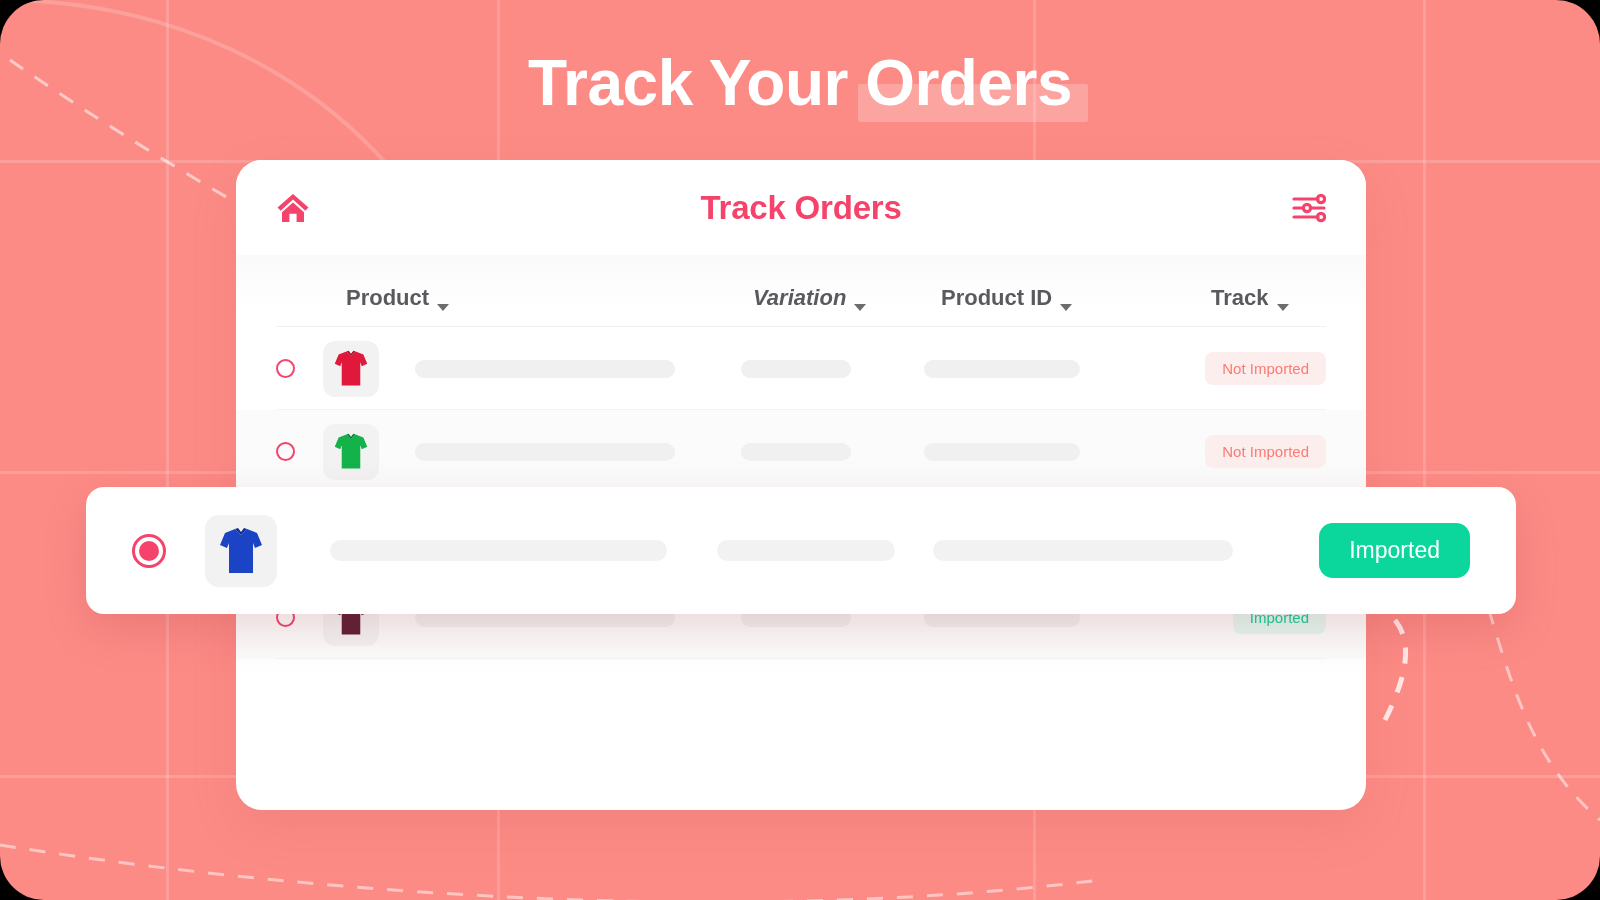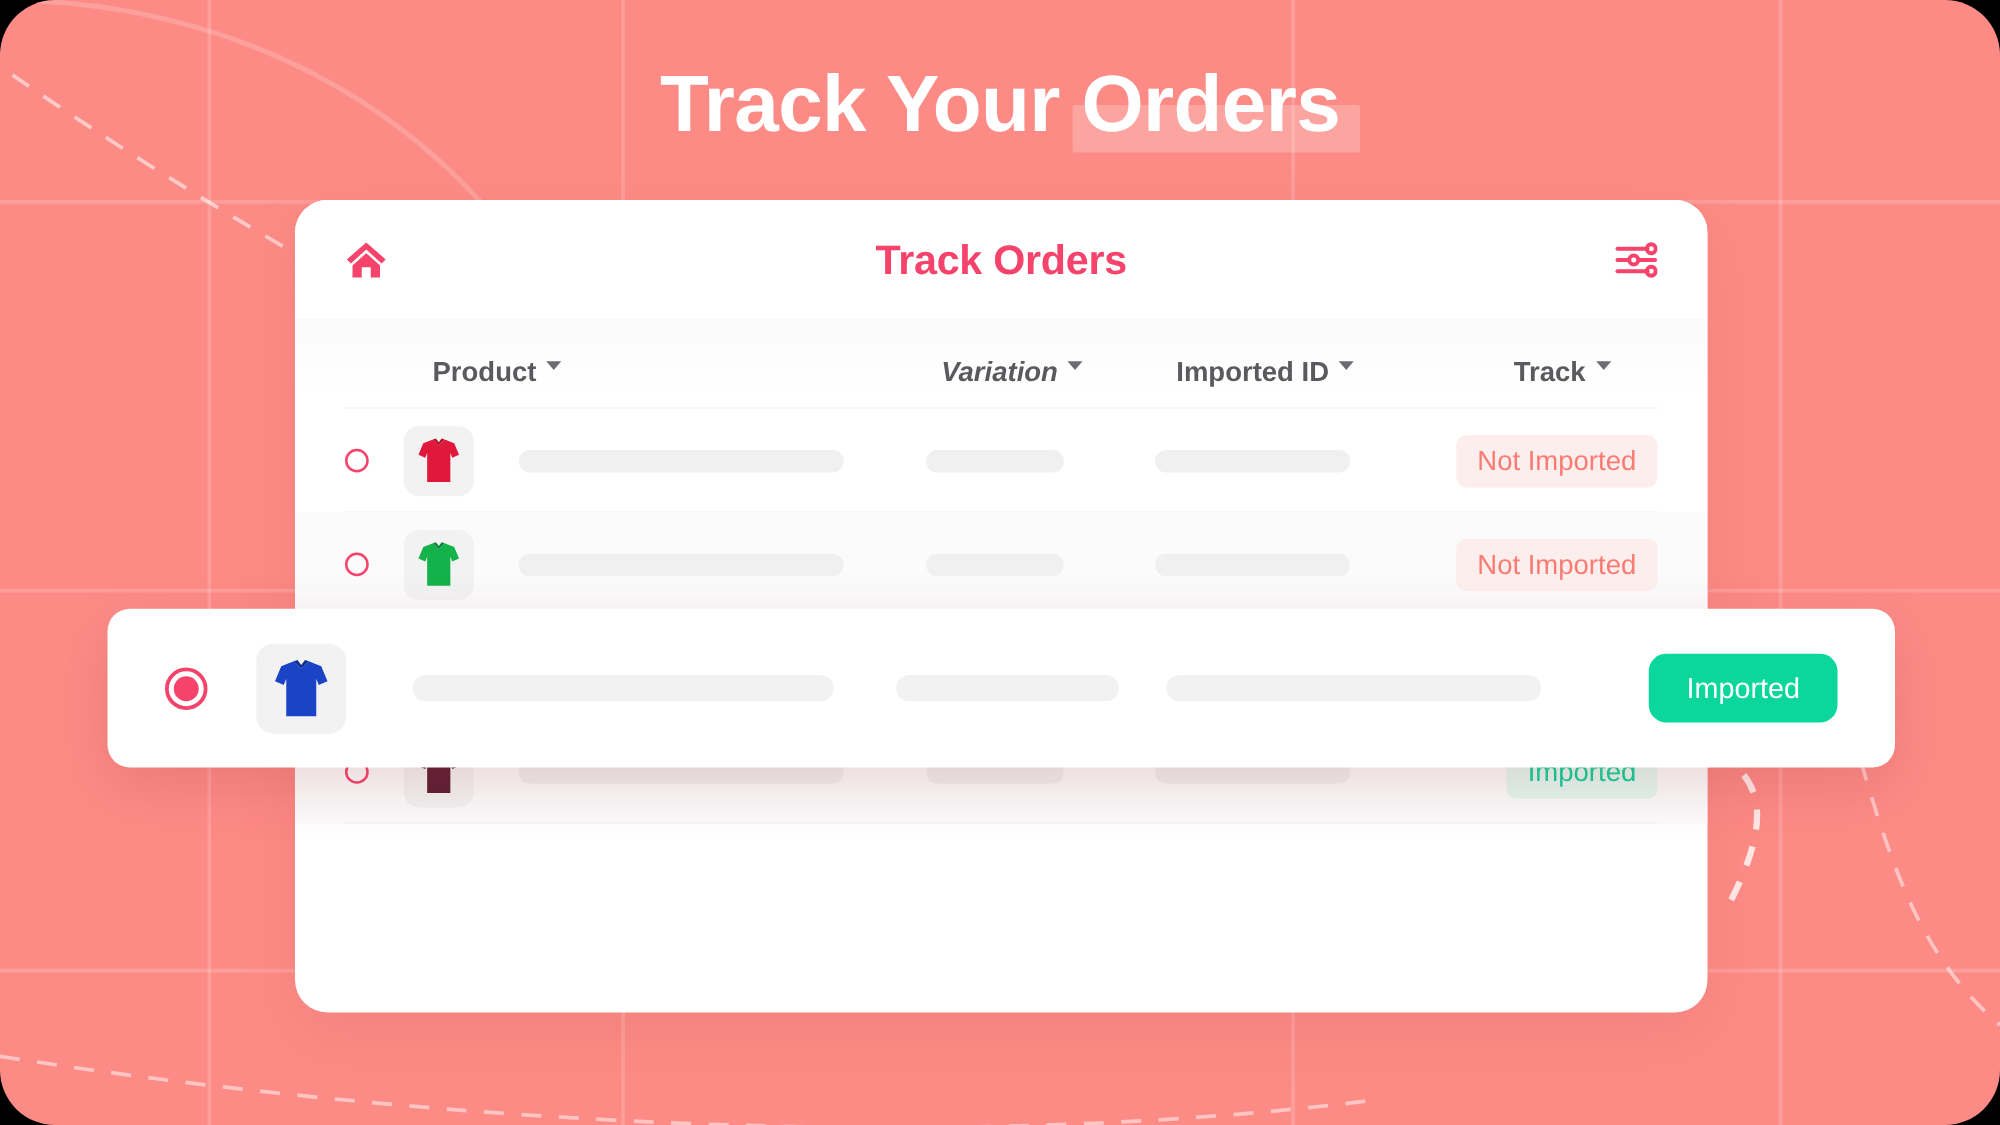--- a/index.html
+++ b/index.html
@@ -134,21 +134,21 @@
     height: 1px;
     background: #f0f0f0;
   }
   .th {
     position: absolute;
     bottom: 16px;
     font-size: 22px;
     font-weight: 700;
     color: #5a5a5e;
     display: flex;
-    align-items: flex-start;
+    align-items: flex-end;
     gap: 8px;
     cursor: pointer;
     white-space: nowrap;
   }
   .th-product   { left: 110px; }
   .th-variation { left: 517px; font-style: italic; }
   .th-shopify   { left: 705px; }
   .th-status    { left: 975px; }
   .caret {
     width: 0; height: 0;
@@ -201,21 +201,21 @@
     height: 18px;
     border-radius: 9px;
     background: #f0f0f0;
   }
   .bar-product   { width: 260px; margin-left: 36px; }
   .bar-variation { width: 110px; margin-left: 66px; }
   .bar-shopify   { width: 156px; margin-left: 73px; }
 
   .badge {
     margin-left: auto;
-    font-size: 22px;
+    font-size: 15px;
     font-weight: 400;
     padding: 8px 17px;
     border-radius: 8px;
     white-space: nowrap;
   }
   .badge.not-imported { background: #fdeeee; color: #fb7b72; }
   .badge.imported     { background: #e3f8f0; color: #0fd09a; }
 
   
   .float-row {
@@ -331,21 +331,21 @@
     <div class="table-head">
       <div class="th th-product">
         <span>Product</span>
         <span class="caret"></span>
       </div>
       <div class="th th-variation">
         <span>Variation</span>
         <span class="caret"></span>
       </div>
       <div class="th th-shopify">
-        <span>Imported ID</span>
+        <span>Product ID</span>
         <span class="caret"></span>
       </div>
       <div class="th th-status">
         <span>Track</span>
         <span class="caret"></span>
       </div>
     </div>
 
     <div class="rows" id="rows">
         <div class="row">

